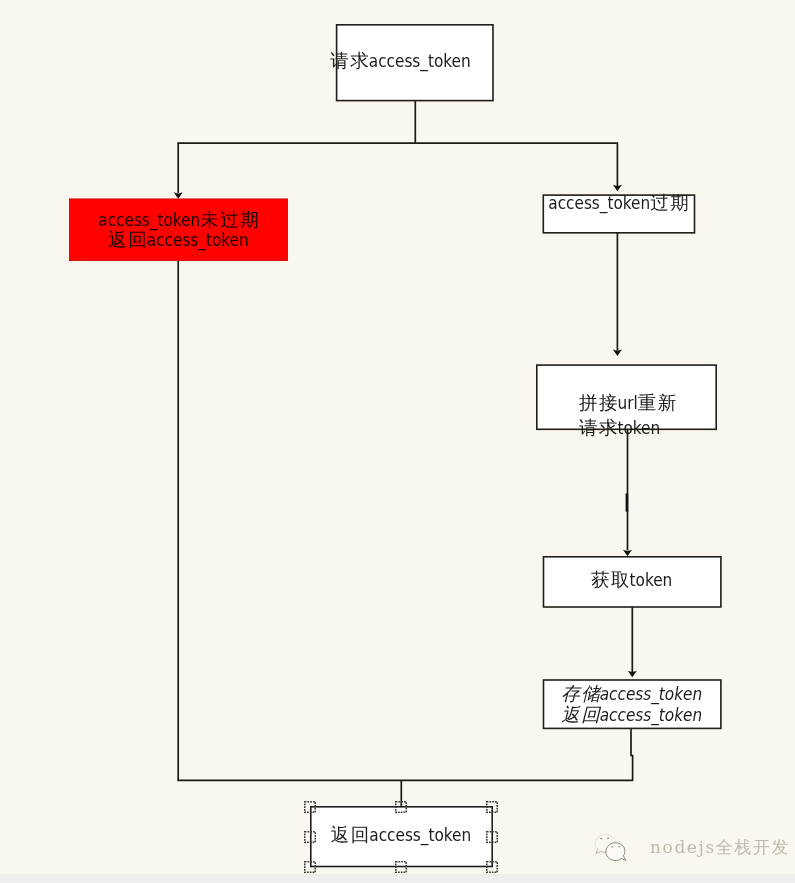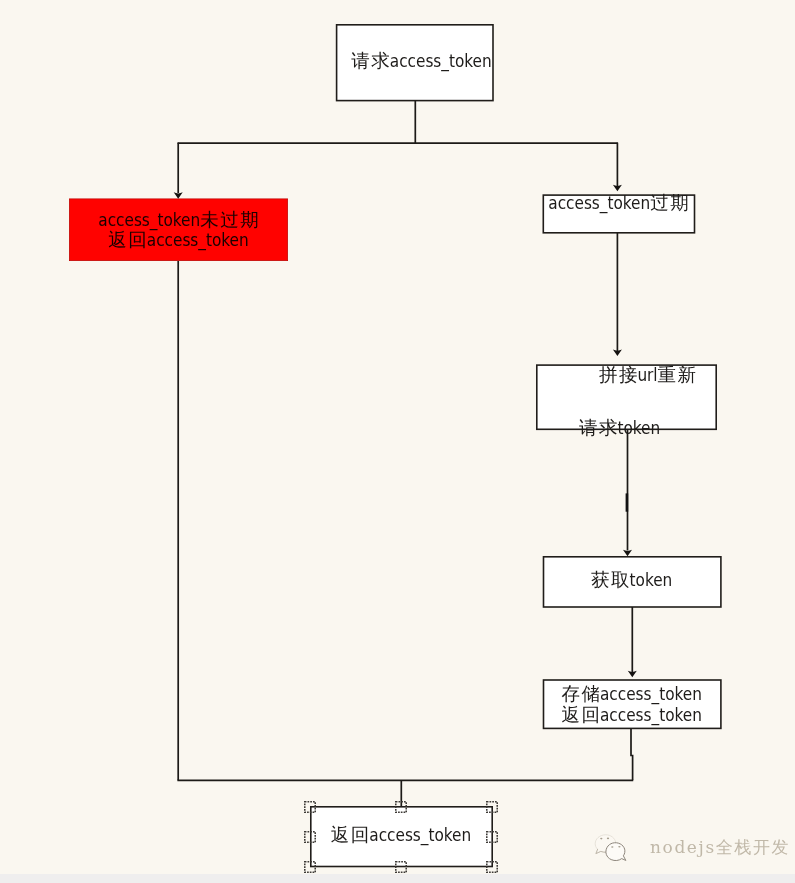--- a/index.html
+++ b/index.html
@@ -63,21 +63,21 @@
         </g>
       <g transform="translate(632.3,677.3)">
           <use href="#ahead"></use>
         </g>
     </g>
     <defs>
       <path id="ahead" d="M0,0 L-4.5,-6.6 Q-2.2,-5.6 0,-5.3 Q2.2,-5.6 4.5,-6.6 Z"></path>
     </defs>
   </svg>
 
-  <div class="node" style="left:343px;top:24px;width:157px;height:81px;">
+  <div class="node" style="left:322px;top:24px;width:157px;height:81px;">
     <div class="txt" style="top:26px;">
       <span class="cjk">请求</span><span>access_token</span>
     </div>
   </div>
 
   <div class="node red" style="left:69px;top:198.5px;width:219px;height:62.5px;">
     <div class="txt" style="top:10px;">
       <span>access_token</span><span class="cjk">未过期</span>
     </div>
     <div class="txt" style="top:30px;">
@@ -85,35 +85,35 @@
     </div>
   </div>
 
   <div class="node" style="left:542.5px;top:194.3px;width:152px;height:38.5px;">
     <div class="txt" style="top:-2px;">
       <span>access_token</span><span class="cjk">过期</span>
     </div>
   </div>
 
   <div class="node" style="left:536px;top:364.3px;width:180px;height:65px;">
-    <div class="txt" style="top:0;text-align:center;padding-left:43px;">
+    <div class="txt" style="top:28px;text-align:left;padding-left:43px;">
       <span class="cjk">拼接</span><span>url</span><span class="cjk">重新</span>
     </div>
     <div class="txt" style="top:33px;text-align:left;padding-left:43px;margin-top:20px;">
       <span class="cjk">请求</span><span>token</span>
     </div>
   </div>
 
   <div class="node" style="left:542.7px;top:556px;width:178px;height:40px;">
     <div class="txt" style="top:13px;">
       <span class="cjk">获取</span><span>token</span>
     </div>
   </div>
 
-  <div class="node" style="left:542.7px;top:679.5px;width:178px;height:49px;">
+  <div class="node" style="left:542.7px;top:679.5px;width:178px;height:49px;font-style:italic;">
     <div class="txt" style="top:3px;">
       <span class="cjk">存储</span><span>access_token</span>
     </div>
     <div class="txt" style="top:24px;">
       <span class="cjk">返回</span><span>access_token</span>
     </div>
   </div>
 
   <div class="node" style="left:310px;top:806px;width:182px;height:60.5px;border-width:1.6px;">
     <div class="txt" style="top:18px;">

